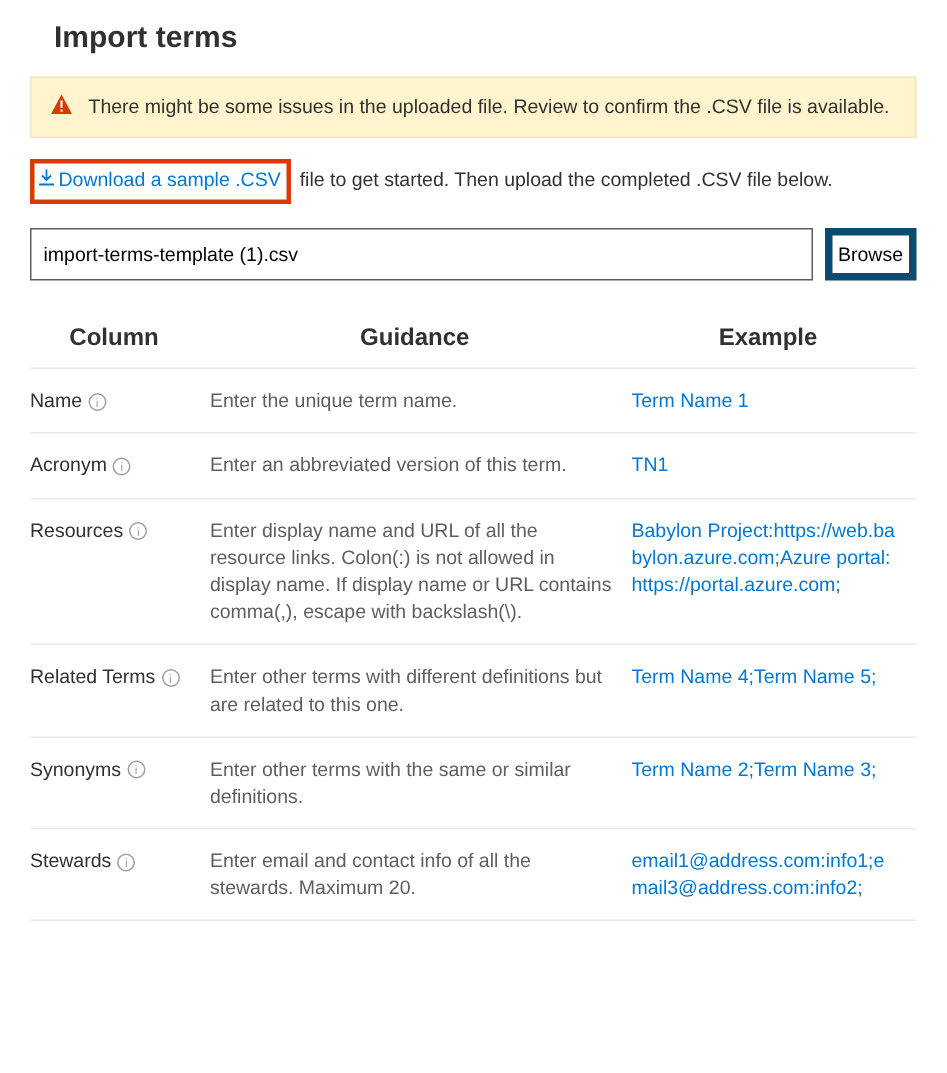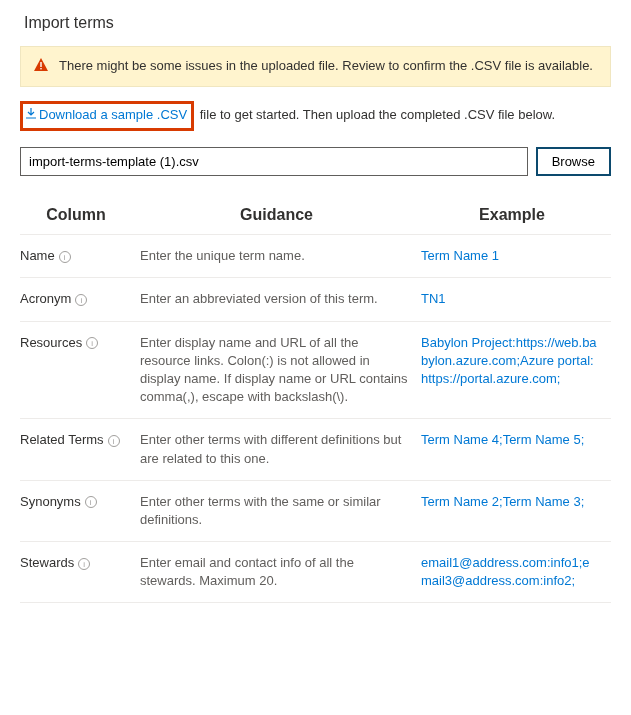--- a/index.html
+++ b/index.html
@@ -5,21 +5,21 @@
   * { box-sizing: border-box; }
   body {
     margin: 0;
     font-family: "Segoe UI", -apple-system, sans-serif;
     font-size: 13px;
     color: #323130;
     background: #fff;
     width: 631px;
   }
   .panel { padding: 14px 20px 20px 20px; }
-  .page-title { font-size: 16px; font-weight: 400; margin: 0 0 14px 4px; }
+  .page-title { font-size: 20px; font-weight: 700; margin: 0 0 14px 16px; }
   .warning-bar {
     background: #fff4ce;
     border: 1px solid #f0e6c0;
     padding: 10px 12px;
     display: flex;
     align-items: flex-start;
     gap: 10px;
     margin-bottom: 14px;
   }
   .warning-text { flex: 1; line-height: 1.4; color: #323130; }
@@ -49,23 +49,23 @@
   }
   .file-row { display: flex; gap: 8px; margin-bottom: 20px; }
   .file-input {
     flex: 1;
     border: 1px solid #605e5c;
     padding: 5px 8px;
     font-size: 13px;
     font-family: inherit;
   }
   .browse-btn {
-    border: 2px solid #0c4a6e;
+    border: 5px solid #0c4a6e;
     background: #fff;
-    padding: 5px 14px;
+    padding: 5px 4px;
     font-size: 13px;
     cursor: pointer;
   }
   table { width: 100%; border-collapse: collapse; }
   th {
     text-align: center;
     font-weight: 600;
     padding: 10px 8px 10px 0;
     border-bottom: 1px solid #edebe9;
     color: #323130;

